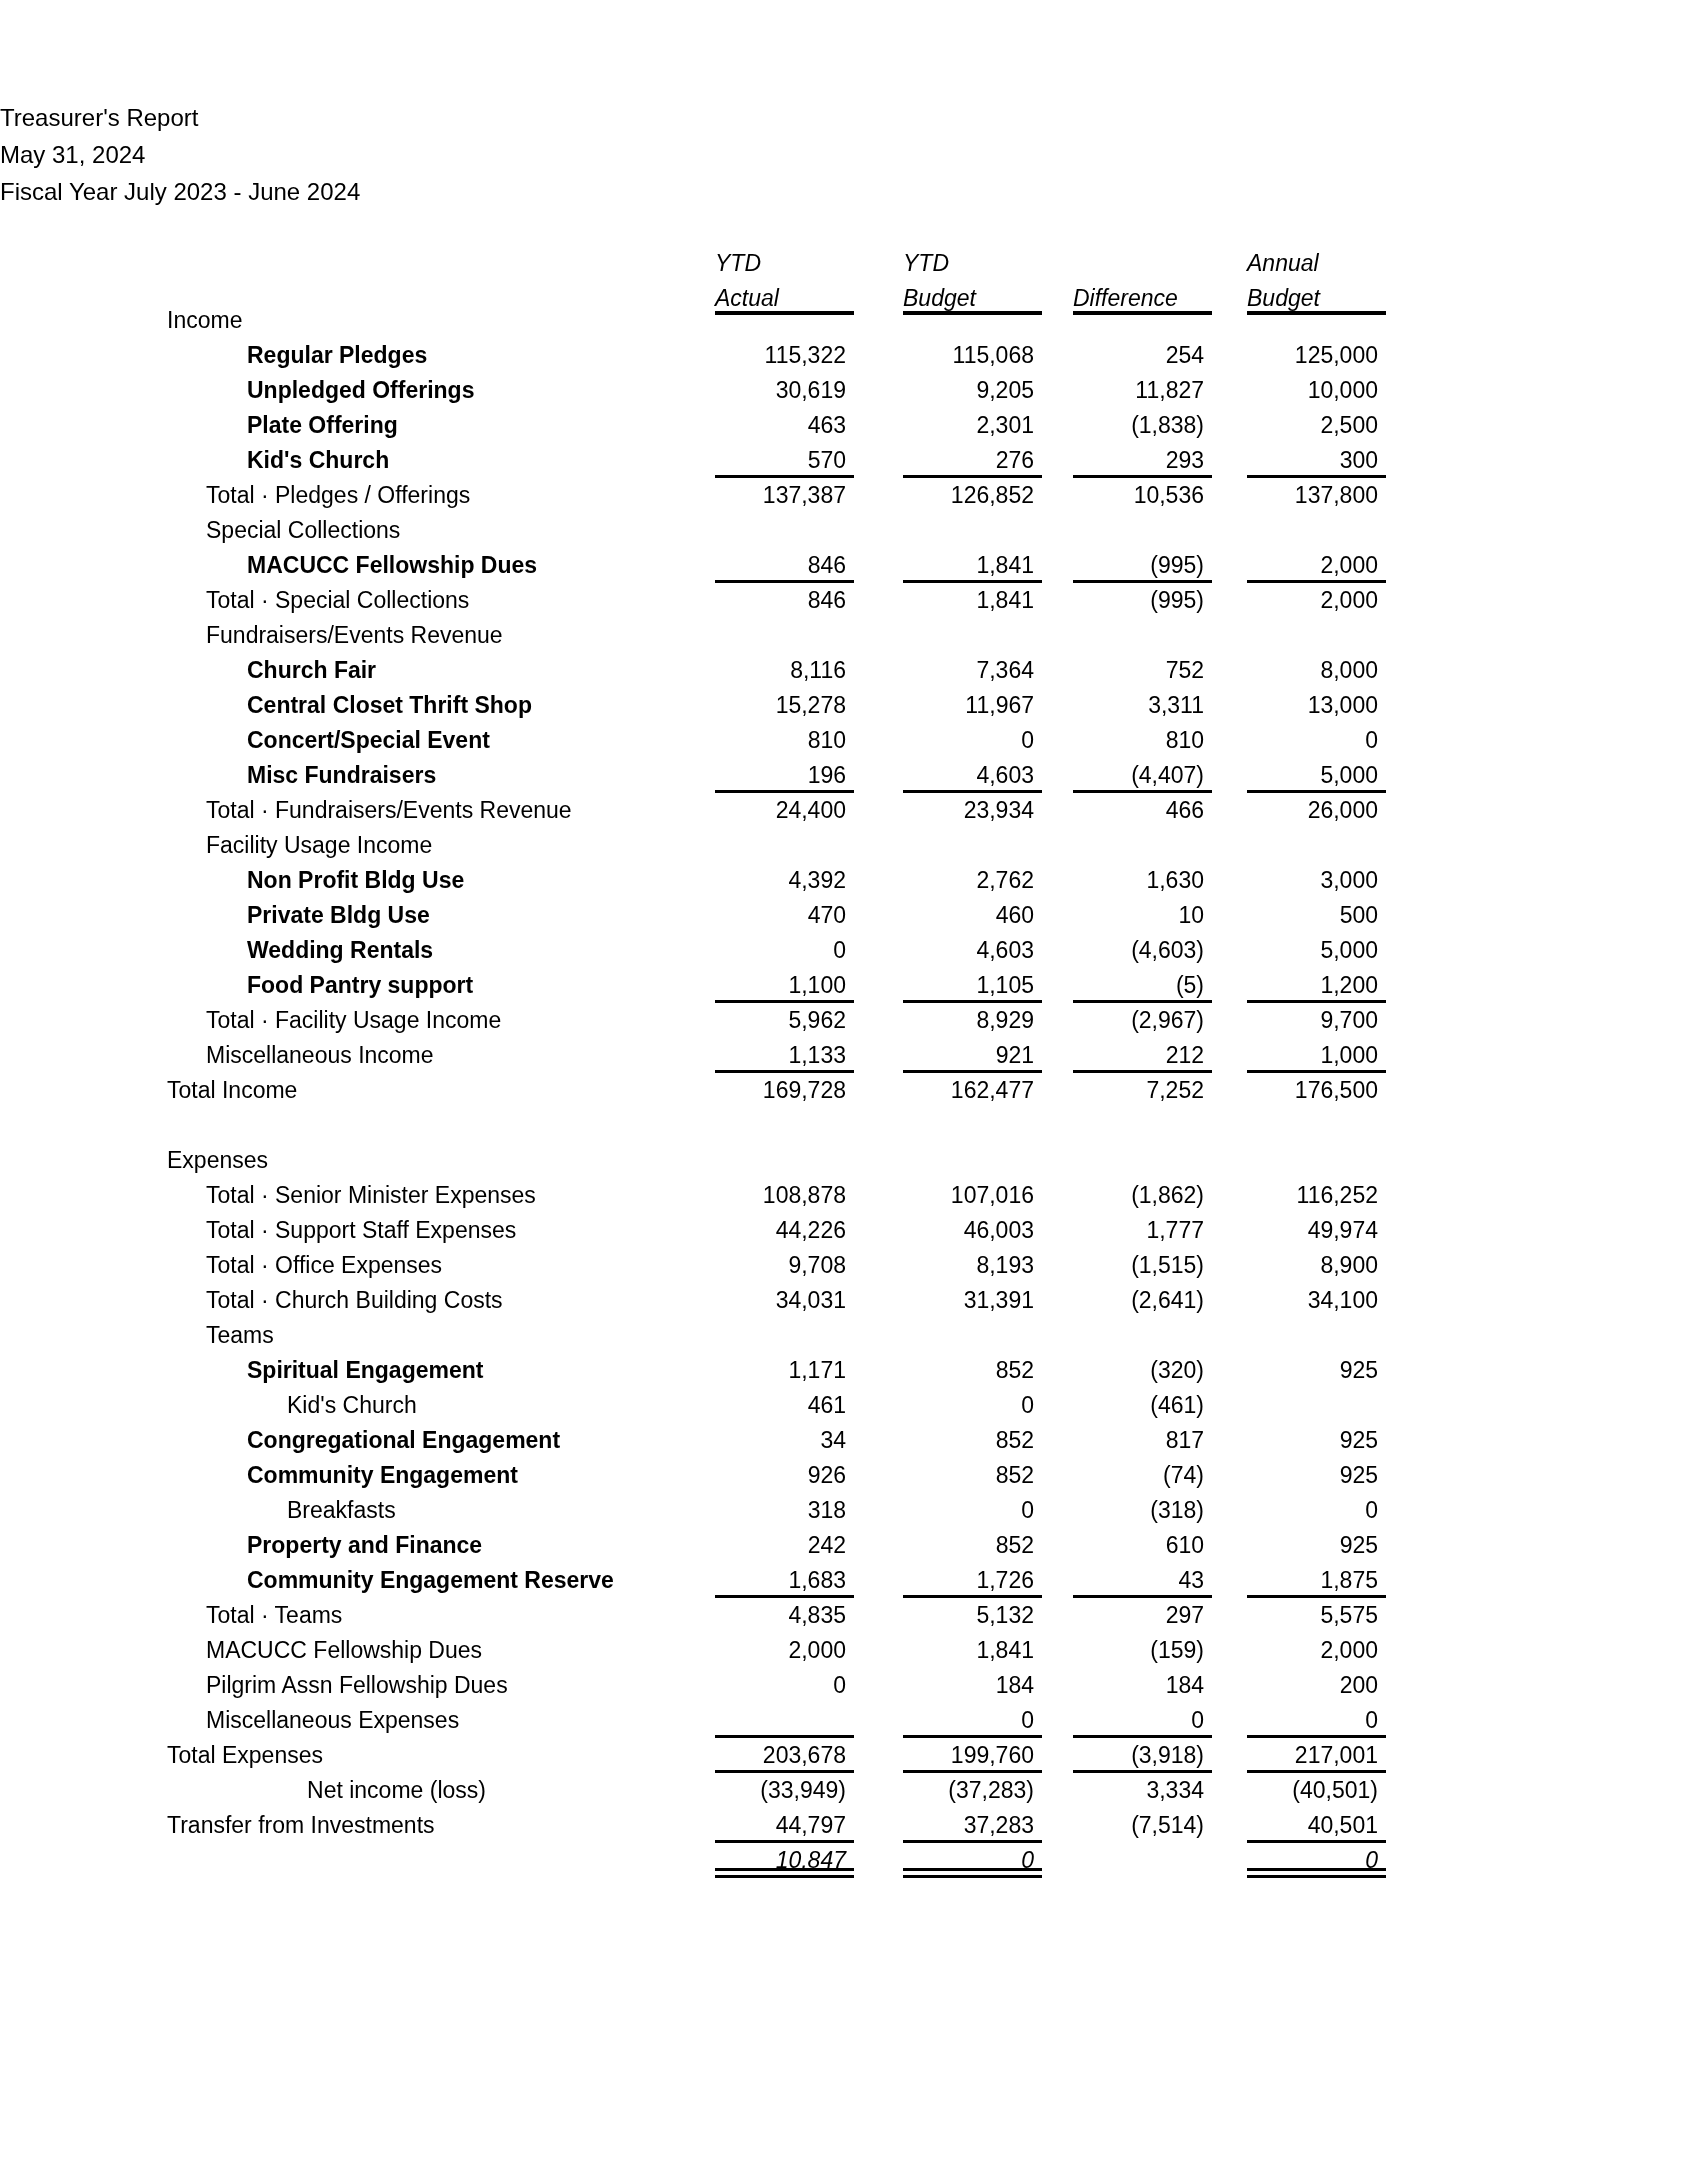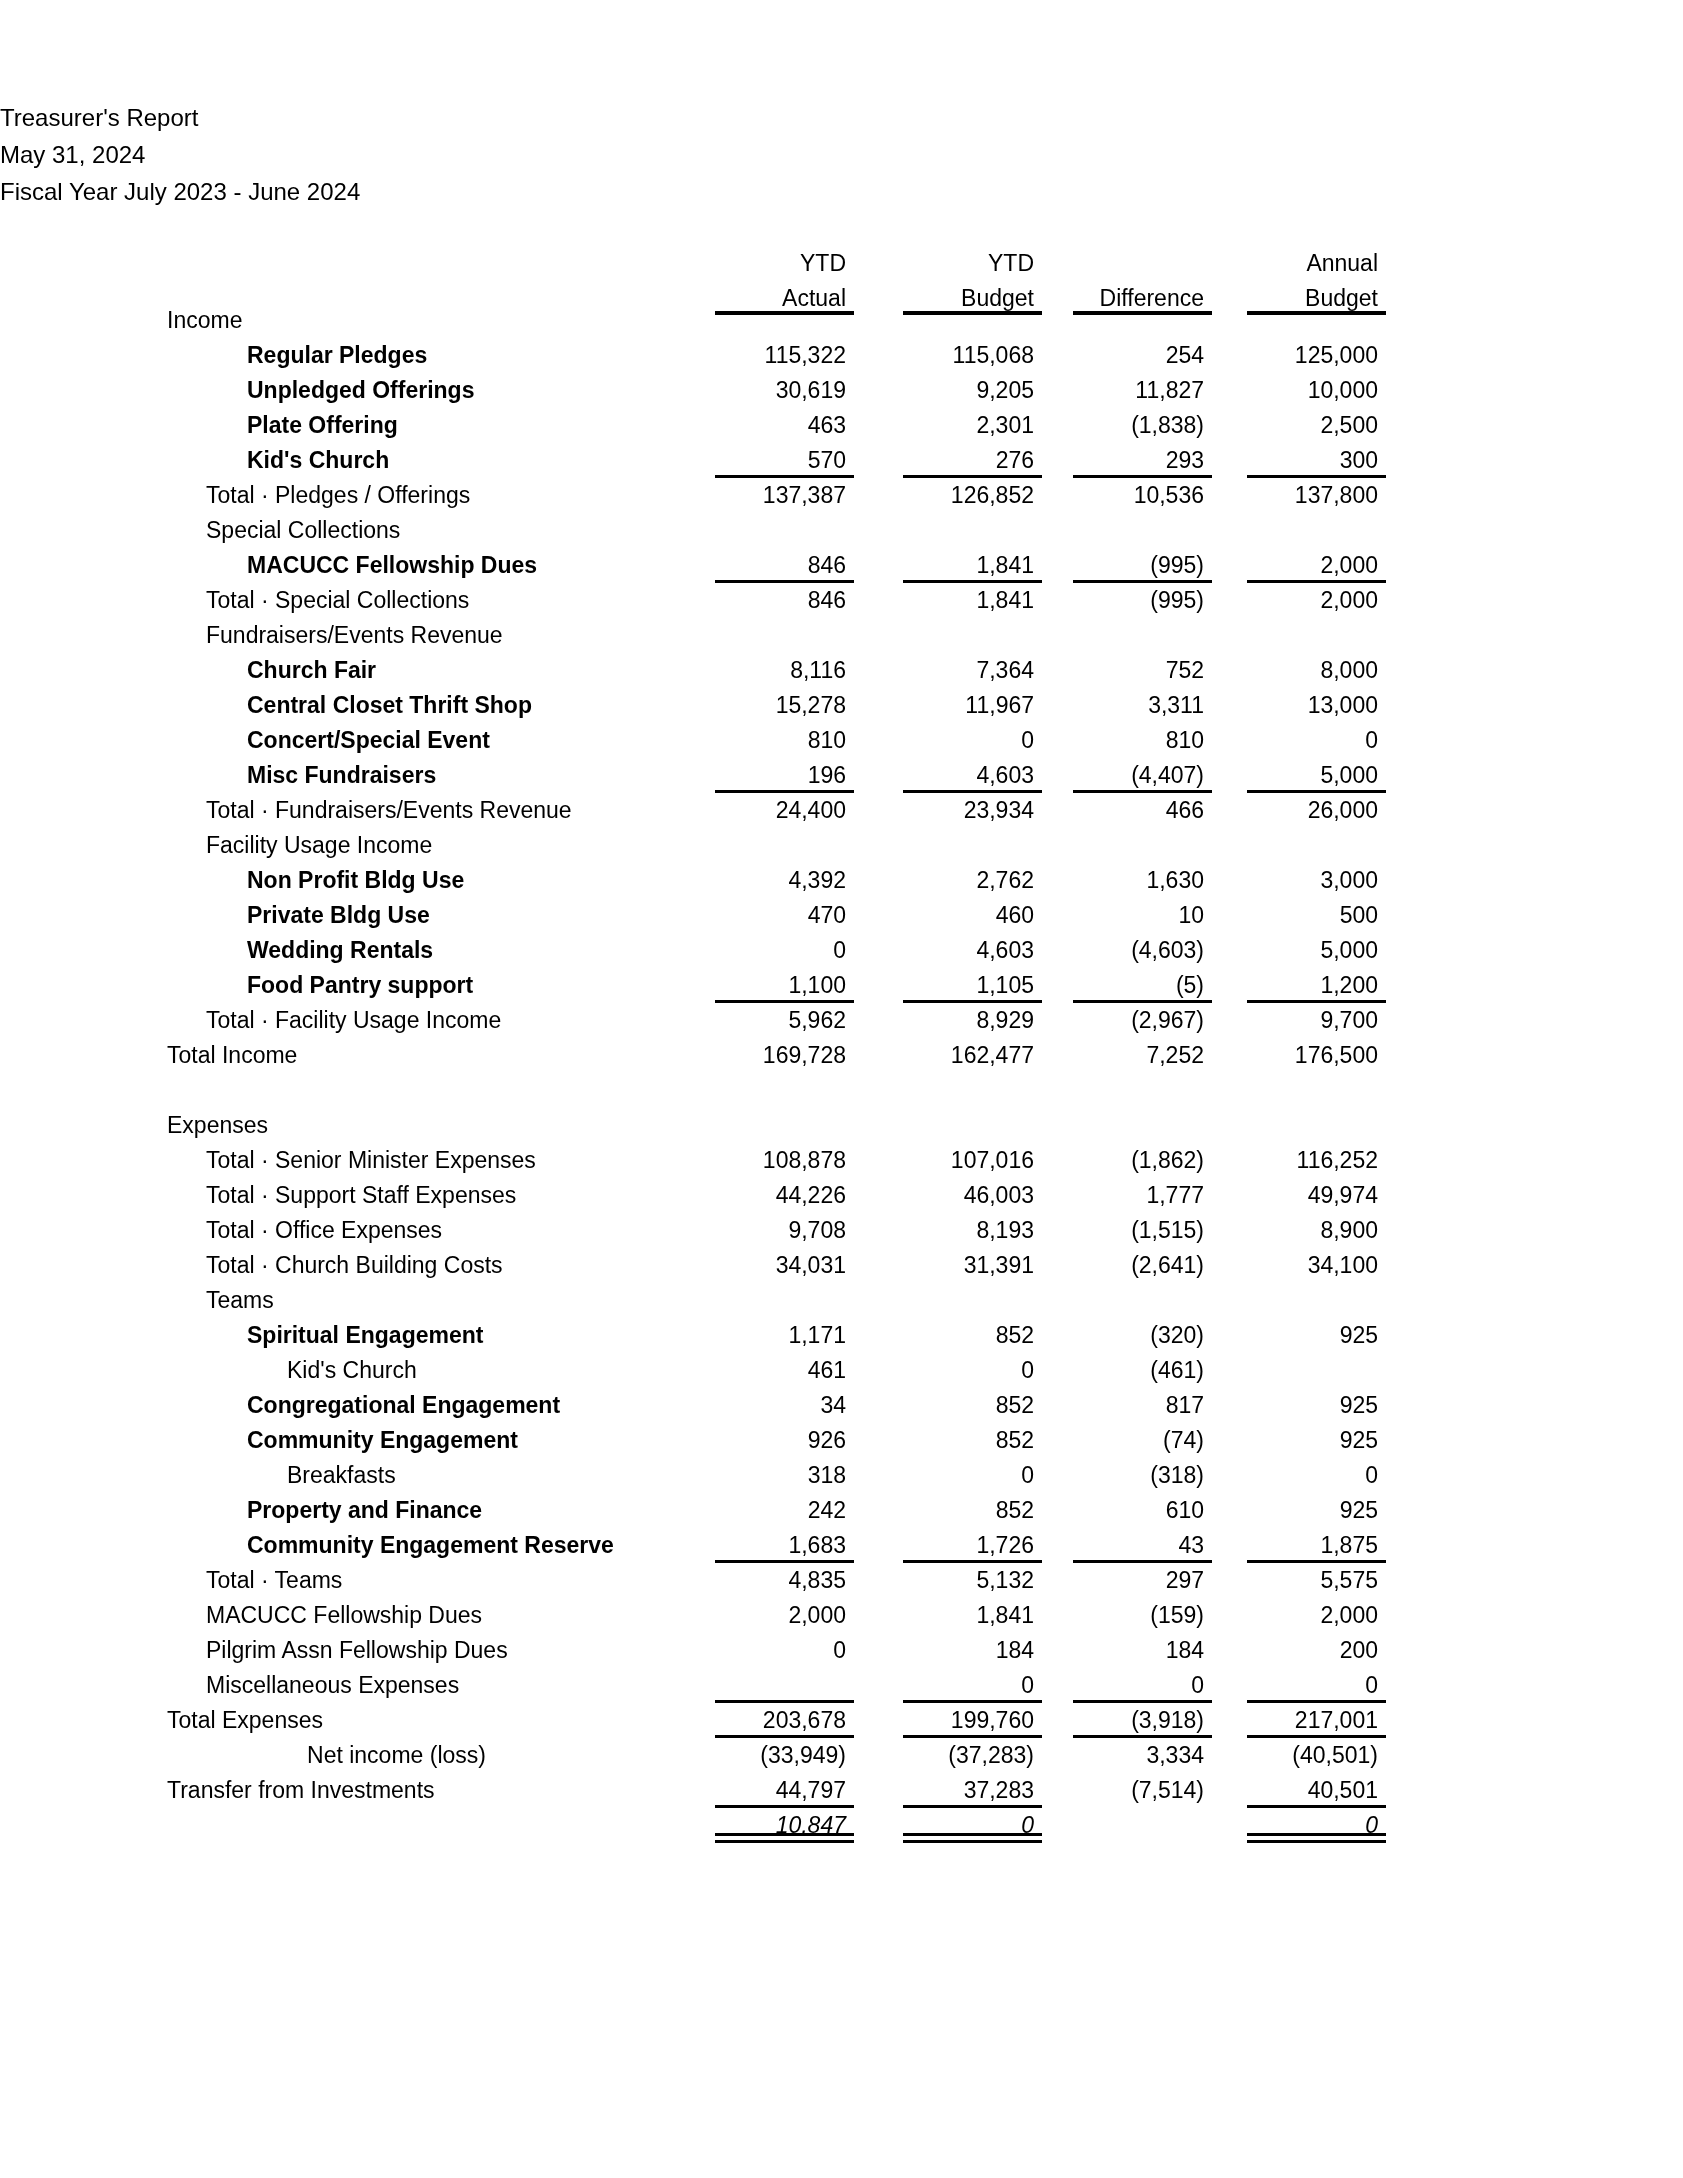--- a/index.html
+++ b/index.html
@@ -53,23 +53,24 @@
     margin-left: auto;
     width: 139px;
     padding-right: 8px;
     text-align: right;
     height: 35px;
     box-sizing: border-box;
   }
   .val.u1 { border-bottom: 3px solid #000; }
   .val.u2 { border-bottom: 10px double #000; font-style: italic; }
   .header .val {
-    text-align: right;
+    text-align: left;
     height: 69px;
     border-bottom: 4px solid #000;
+    font-style: italic;
   }
   .header .hline { height: 35px; line-height: 35px; }
   .body-rows { margin-top: 22px; }
 </style>
 </head>
 <body>
 
 <div class="title-block">
   <div>Treasurer's Report</div>
   <div>May 31, 2024</div>
@@ -414,20 +415,35 @@
           <div class="val">8,929</div>
         </div>
         <div class="cell c2">
           <div class="val">(2,967)</div>
         </div>
         <div class="cell c3">
           <div class="val">9,700</div>
         </div>
       </div>
       <div class="row">
+        <div class="label ind2">Miscellaneous Income</div>
+        <div class="cell c0">
+          <div class="val u1">1,133</div>
+        </div>
+        <div class="cell c1">
+          <div class="val u1">921</div>
+        </div>
+        <div class="cell c2">
+          <div class="val u1">212</div>
+        </div>
+        <div class="cell c3">
+          <div class="val u1">1,000</div>
+        </div>
+      </div>
+      <div class="row">
         <div class="label ind1">Total Income</div>
         <div class="cell c0">
           <div class="val">169,728</div>
         </div>
         <div class="cell c1">
           <div class="val">162,477</div>
         </div>
         <div class="cell c2">
           <div class="val">7,252</div>
         </div>

